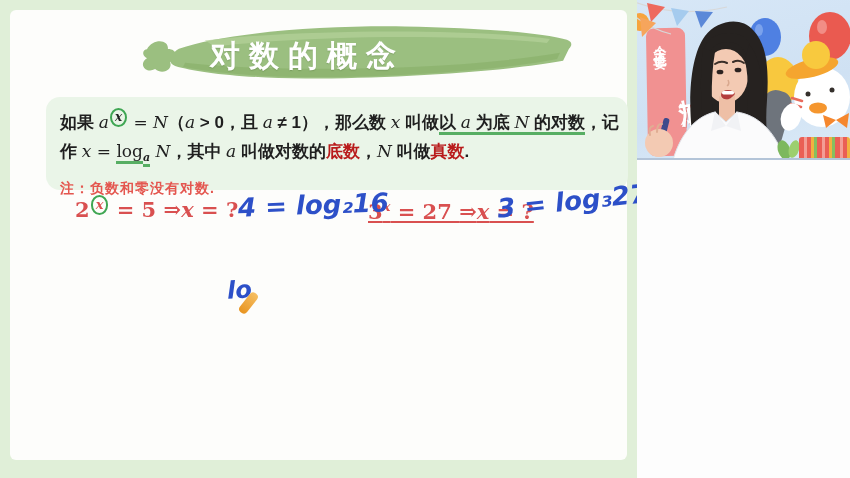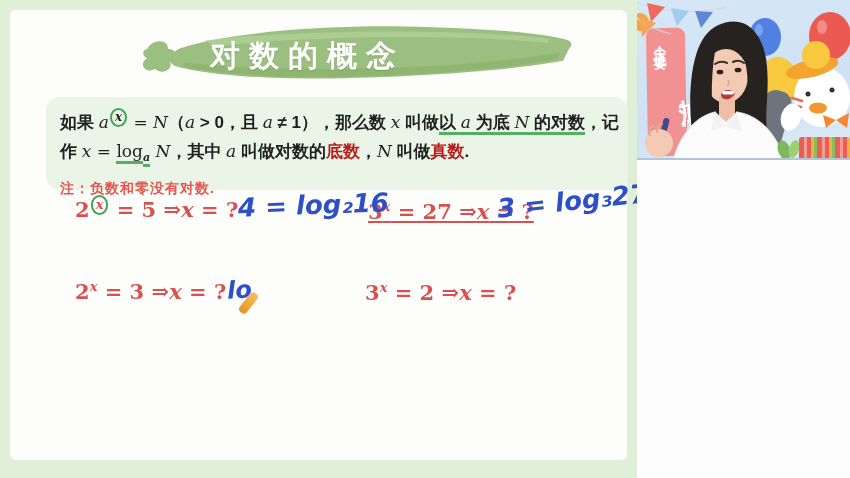--- a/index.html
+++ b/index.html
@@ -88,26 +88,20 @@
         <div class="def-line"><span class="cjk">作 </span><span class="math">x</span><span class="mup"> = </span><span class="mup gl">log</span><span class="subx gl">a</span><span class="math"> N</span><span class="cjk">，其中 </span><span class="math">a</span><span class="cjk"> 叫做对数的</span><span class="cjk red">底数</span><span class="cjk">，</span><span class="math">N</span><span class="cjk"> 叫做</span><span class="cjk red">真数</span><span class="cjk">.</span></div>
         <div class="def-note">注：负数和零没有对数.</div>
       </div>
 
       <div class="eq" style="left:65px; top:187px;">
         <span>2</span><span class="eqsup circ">x</span><span> = 5 </span><span>⇒</span><span class="it">x</span><span> = ?</span>
       </div>
       <div class="eq" style="left:358px; top:189px;text-decoration:underline;">
         <span>3</span><span class="eqsup">x</span><span> = 27 </span><span>⇒</span><span class="it">x</span><span> = ?</span>
       </div>
-      <div class="eq" style="left:65px; top:269px;">
-        <span>2</span><span class="eqsup">x</span><span> = 3 </span><span>⇒</span><span class="it">x</span><span> = ?</span>
-      </div>
-      <div class="eq" style="left:355px; top:270px;">
-        <span>3</span><span class="eqsup">x</span><span> = 2 </span><span>⇒</span><span class="it">x</span><span> = ?</span>
-      </div>
 
       <div class="hand hand1" style="left:228px; top:180px;">4 = log₂16</div>
       <div class="hand hand2" style="left:487px; top:176px;">3 = log₃27</div>
       <div class="hand hand3" style="left:217px; top:266px;">lo</div>
       <div class="pen-cursor" style="left:234px; top:281px;"></div>
 
     </div>
   </div>
 
   <div class="right-panel">

